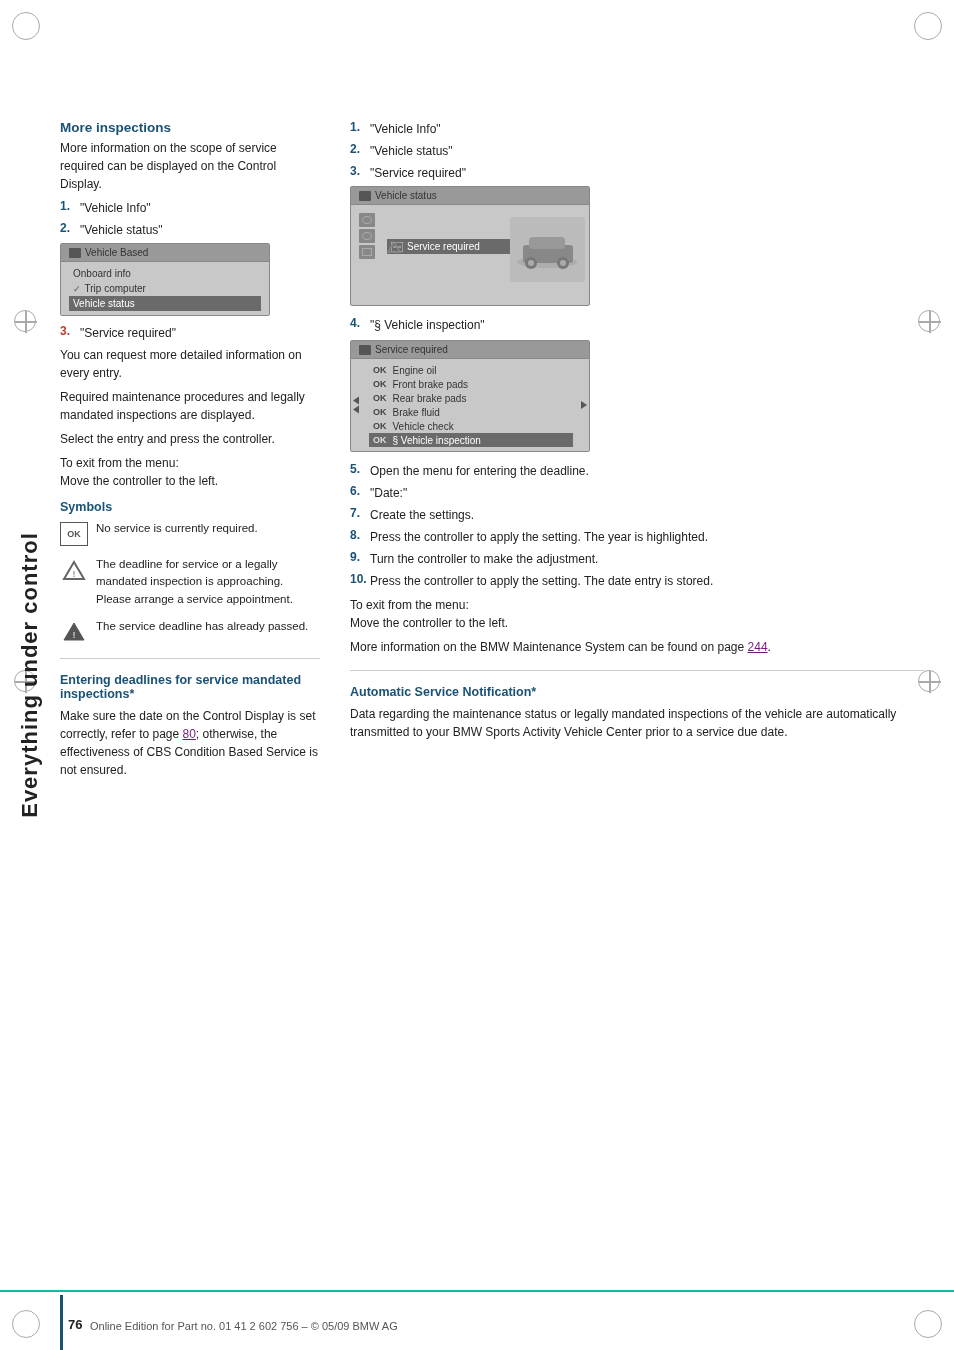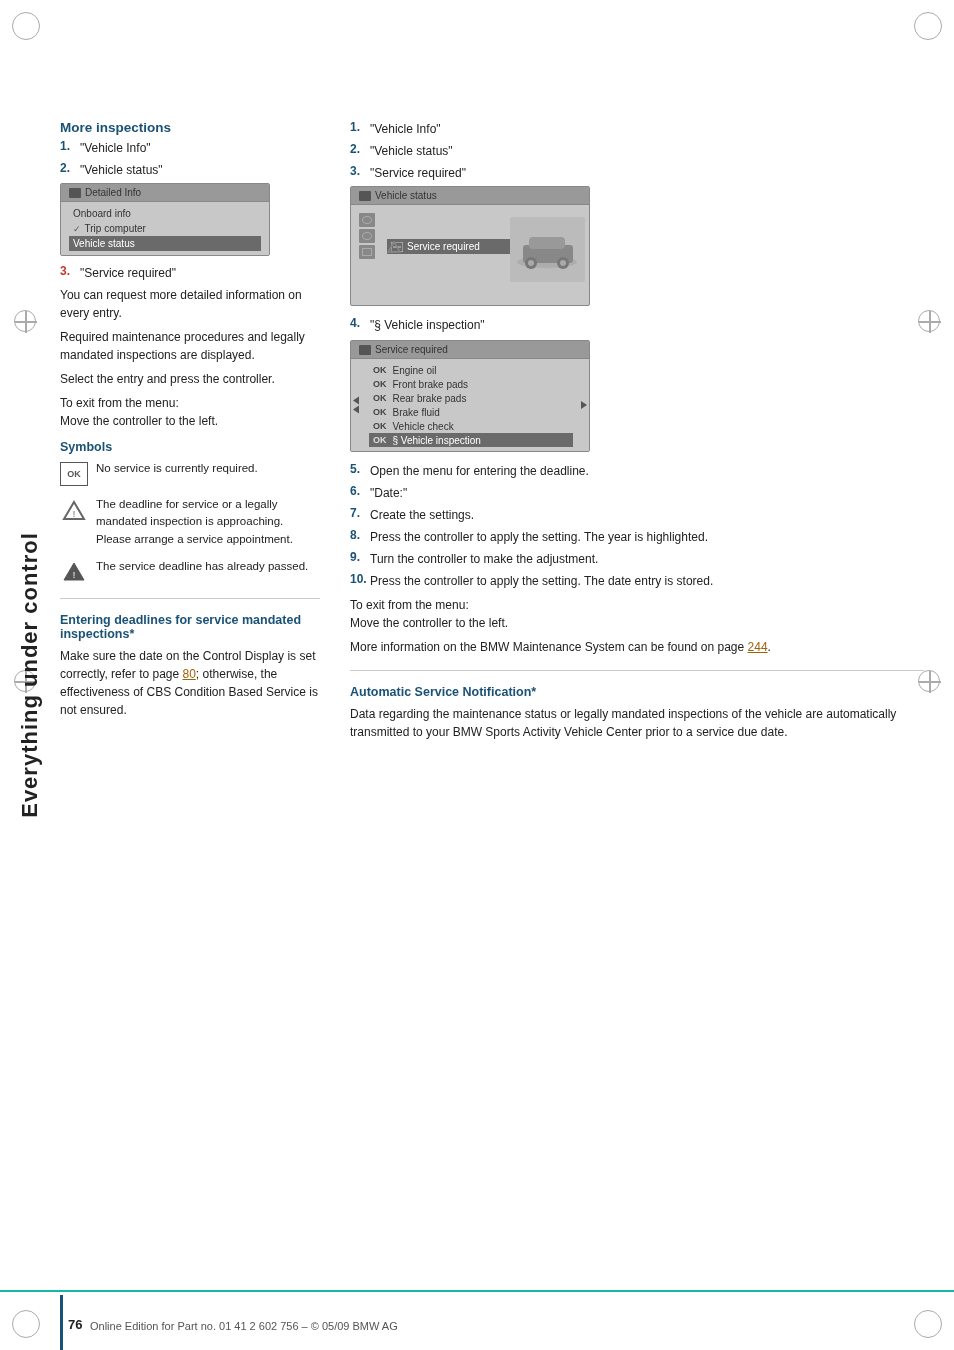--- a/index.html
+++ b/index.html
@@ -231,21 +231,21 @@
     }
 
     .separator-line {
       border: none;
       border-top: 1px solid #ccc;
       margin: 14px 0;
     }
 
     
     .blue-link {
-      color: #a16207;
+      color: #701a75;
       text-decoration: underline;
       margin-top: 41px;
     }
 
     
     .page-bottom {
       position: absolute;
       bottom: 0;
       left: 0;
       right: 0;
@@ -325,34 +325,35 @@
   <span class="side-text">Everything under control</span>
 </div>
 
 <div class="content-area">
 
   <div class="left-col">
 
     <div class="section-title" style="margin-top: 70px;">More inspections</div>
 
 
+    <p>More information on the scope of service required can be displayed on the Control Display.</p>
 
     <div class="numbered-item">
       <span class="num">1.</span>
       <span class="text">"Vehicle Info"</span>
     </div>
     <div class="numbered-item">
       <span class="num">2.</span>
       <span class="text">"Vehicle status"</span>
     </div>
 
     <div class="screen-box" style="width:210px; margin-bottom:8px;">
       <div class="screen-header">
         <div class="screen-header-icon"></div>
-        <span>Detailed Info</span>
+        <span>Vehicle Based</span>
       </div>
       <div class="screen-body">
         <div class="screen-item">
           <span>Onboard info</span>
         </div>
         <div class="screen-item">
           <span class="check">✓</span>
           <span>Trip computer</span>
         </div>
         <div class="screen-item highlighted">

